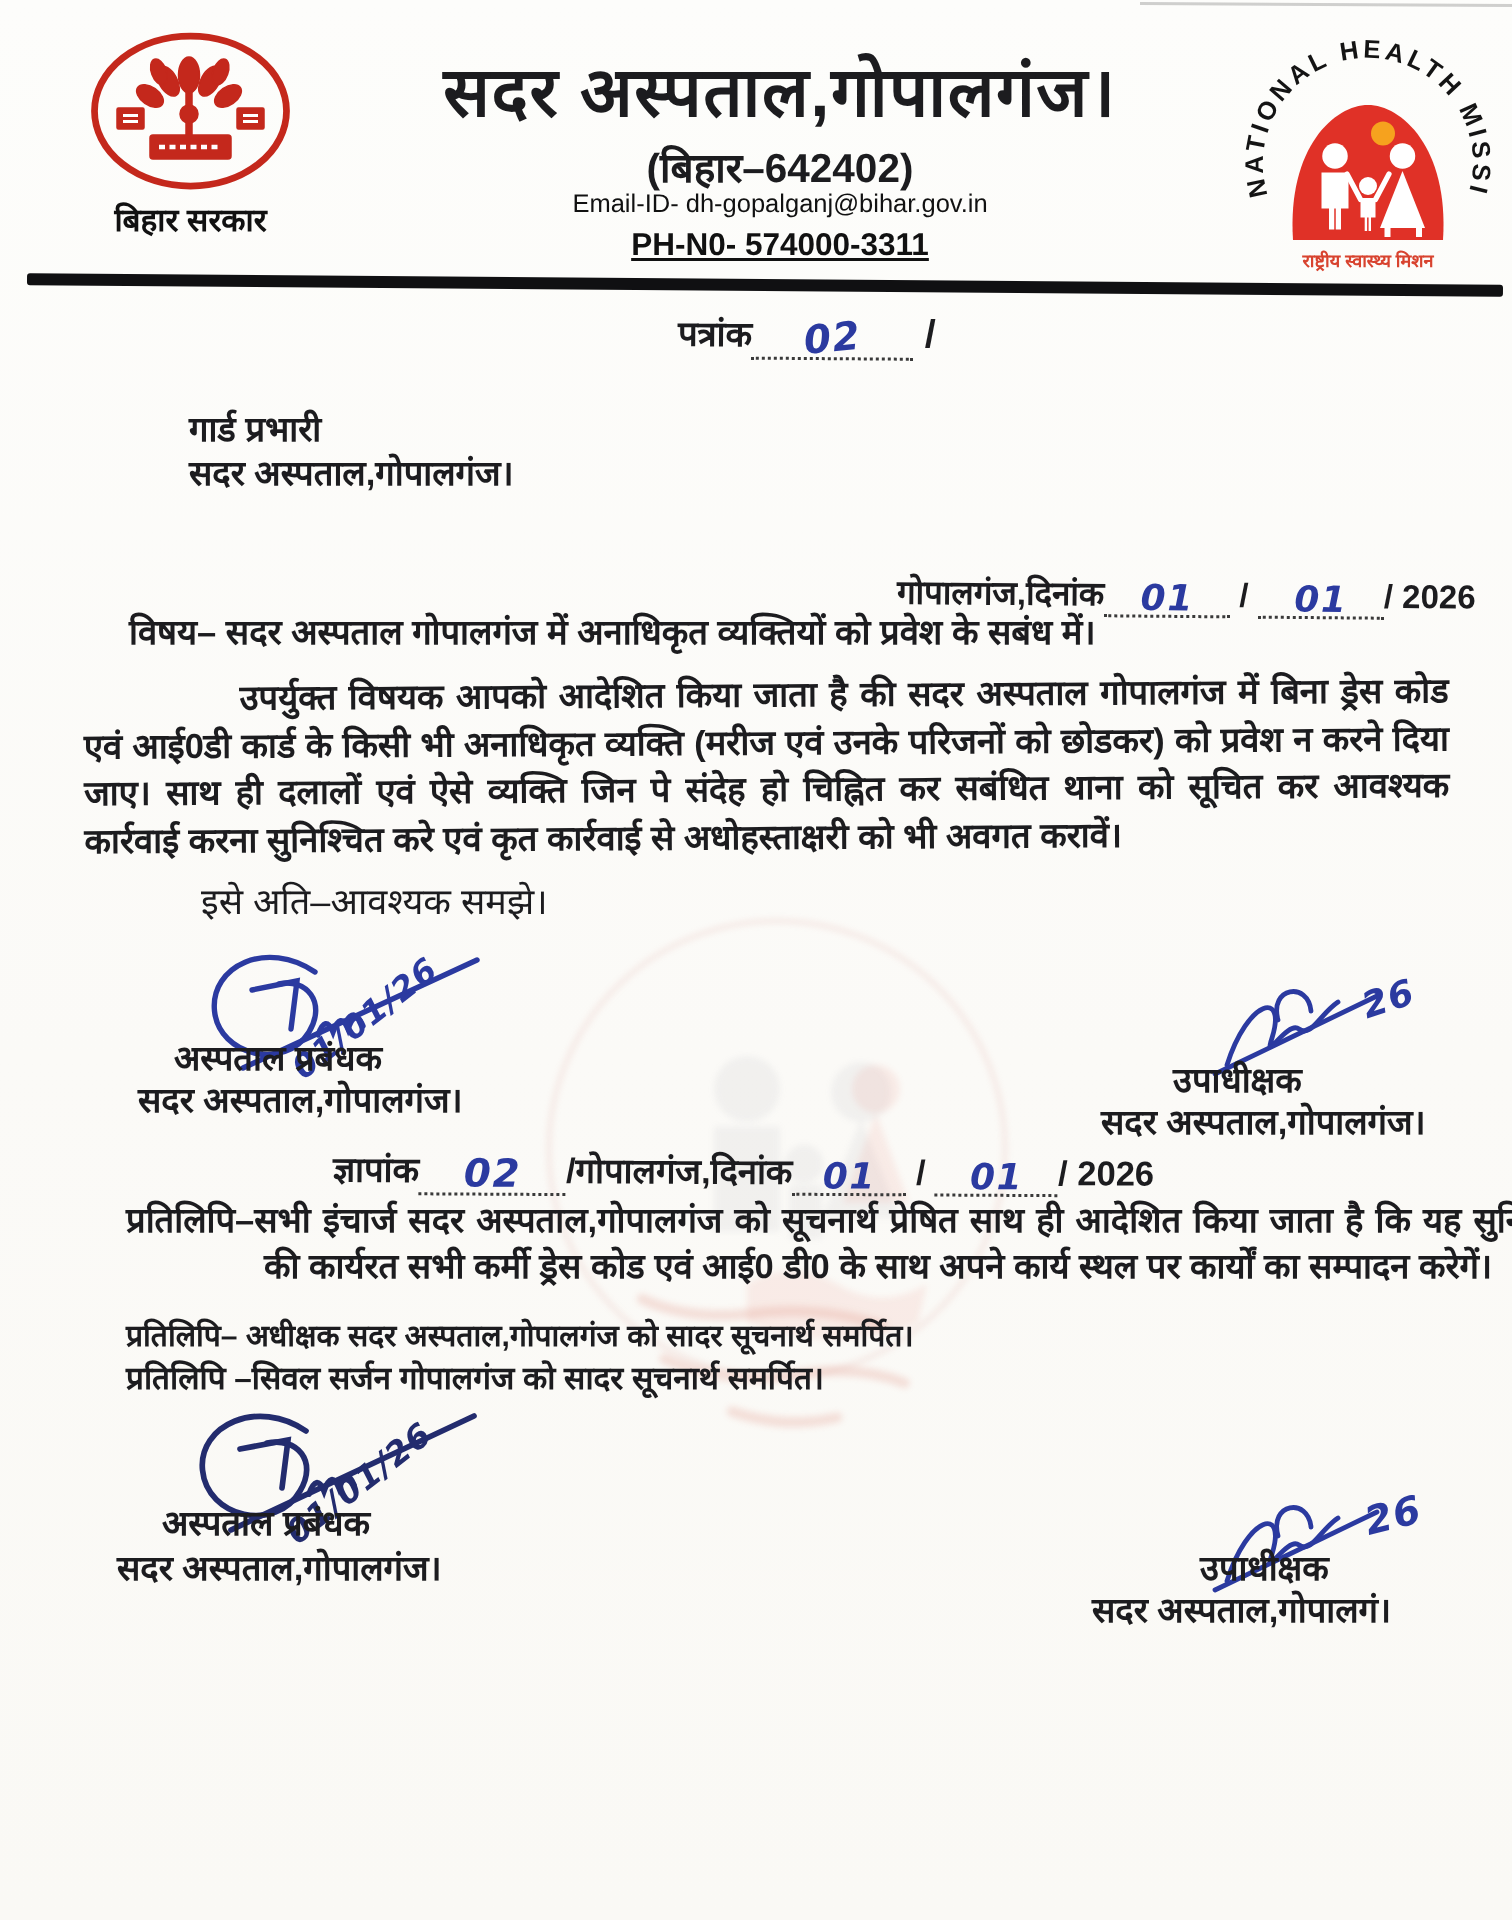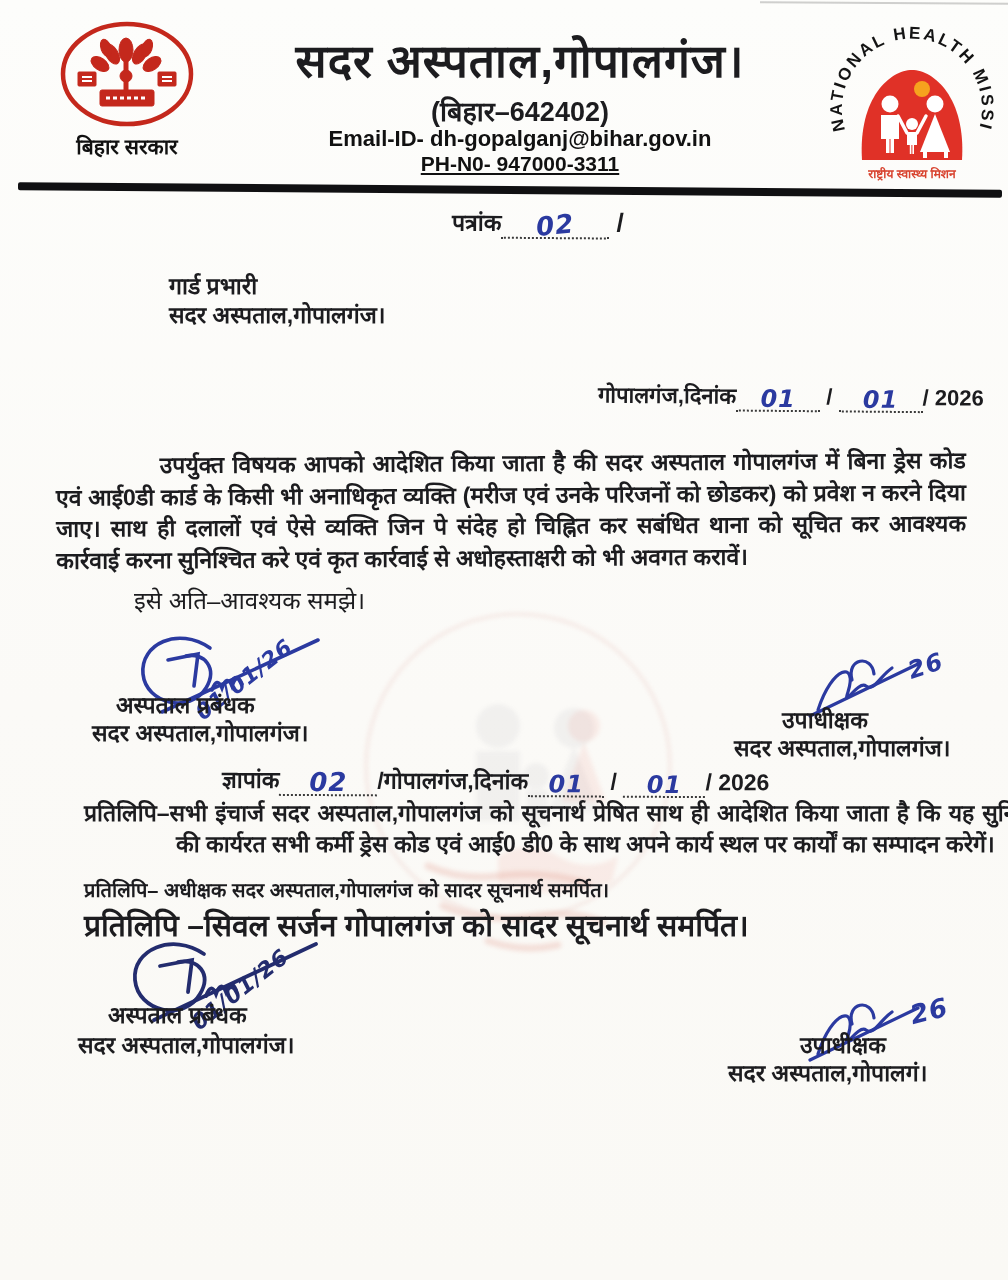--- a/index.html
+++ b/index.html
@@ -20,43 +20,43 @@
   .dotline{
     display:inline-block;border-bottom:2.5px dotted #3a3a3a;
     text-align:center;line-height:.8;padding:0 6px 1px 6px;transform:translateY(3px);
   }
   .rule{
     left:18px;top:186px;width:984px;height:8px;background:#101012;
     transform:rotate(.45deg);border-radius:2px;
   }
   .title{left:250px;top:28px;width:540px;text-align:center;font-size:46px;letter-spacing:1px;font-weight:800;}
   .subtitle{left:250px;top:92px;width:540px;text-align:center;font-size:27px;font-weight:800;}
-  .email{left:250px;top:126px;width:540px;text-align:center;font-size:22px;font-weight:700;color:#111;}
+  .email{left:250px;top:126px;width:540px;text-align:center;font-size:17px;font-weight:400;color:#111;}
   .phone{left:250px;top:152px;width:540px;text-align:center;font-size:21px;font-weight:800;text-decoration:underline;color:#111;}
   .lh-caption{left:52px;top:132px;width:150px;text-align:center;font-size:21px;font-weight:800;color:#111;}
   .patrank{left:452px;top:206px;font-size:23px;transform:rotate(.4deg);}
   .preshit{left:96px;top:272px;font-size:23px;line-height:29px;}
-  .preshit .ind{margin-left:73px;}
+  .preshit .ind{margin-left:30px;}
   .dateline{left:598px;top:380px;font-size:22px;transform:rotate(.5deg);white-space:nowrap;}
   .subject{left:86px;top:404px;width:660px;font-size:23px;}
   .bodyp{
     left:56px;top:448px;width:910px;font-size:23px;line-height:31.5px;
     text-align:justify;text-indent:104px;transform:rotate(-.35deg);
   }
   .emph{left:134px;top:583px;font-size:24px;font-weight:400;}
   .sig-title{font-size:23px;font-weight:800;white-space:nowrap;}
   .sig-org{font-size:23px;white-space:nowrap;}
   .sig-date{position:absolute;font-size:22px;transform:rotate(-38deg);transform-origin:left bottom;white-space:nowrap;}
   .memo{left:222px;top:764px;font-size:23px;white-space:nowrap;transform:rotate(.3deg);}
   .copy1{
     left:84px;top:798px;width:884px;font-size:23px;line-height:31px;
     padding-left:92px;text-indent:-92px;text-align:justify;
   }
   .copy2{left:84px;top:876px;width:880px;font-size:20px;}
-  .copy3{left:84px;top:904px;width:880px;font-size:30px;}
+  .copy3{left:84px;top:904px;width:880px;font-size:21px;}
   .wm{pointer-events:none;}
   svg{display:block;}
 </style>
 </head>
 <body>
 
 <div class="page">
 
   <div class="abs" style="left:54px;top:20px;width:146px;height:112px;">
     <svg width="146" height="112" viewBox="0 0 146 112">
@@ -77,21 +77,21 @@
         <path d="M52,78 h42" stroke="#fff" stroke-width="3" stroke-dasharray="4 3" fill="none"></path>
         <path d="M28,57 h10 M28,61 h10 M108,57 h10 M108,61 h10" stroke="#fff" stroke-width="2" fill="none"></path>
       </g>
     </svg>
   </div>
   <div class="abs lh-caption dev">बिहार सरकार</div>
 
   <div class="abs title dev">सदर अस्पताल,गोपालगंज।</div>
   <div class="abs subtitle dev">(बिहार–642402)</div>
   <div class="abs email">Email-ID- dh-gopalganj@bihar.gov.in</div>
-  <div class="abs phone">PH-N0- 947000-3311</div>
+  <div class="abs phone">PH-N0- 574000-3311</div>
 
   <div class="abs" style="left:828px;top:14px;width:168px;height:176px;">
     <svg width="168" height="176" viewBox="0 0 168 176">
       <defs>
         <path id="nhmArc" d="M 18,118 A 70,70 0 1 1 150,118" fill="none"></path>
       </defs>
       <text font-size="17" font-weight="800" fill="#141414" letter-spacing="2.5" font-family="Liberation Sans, DejaVu Sans, sans-serif">
         <textPath href="#nhmArc" startOffset="2">NATIONAL HEALTH MISSION</textPath>
       </text>
       <path d="M34,146 C30,84 62,56 84,56 C106,56 138,84 134,146 Z" fill="#e03127"></path>
@@ -118,20 +118,21 @@
 
   <div class="abs preshit dev">
     <div class="ind">गार्ड प्रभारी</div>
     <div class="ind">सदर अस्पताल,गोपालगंज।</div>
   </div>
 
   <div class="abs dateline dev">
     <span>गोपालगंज,दिनांक</span><span class="dotline" style="min-width:72px;"><span class="hand" style="font-size:24px;">01</span></span> <span>/</span> <span class="dotline" style="min-width:72px;"><span class="hand" style="font-size:24px;">01</span></span><span style="font-weight:800;">/ 2026</span>
   </div>
 
+  <div class="abs subject dev">विषय– सदर अस्पताल गोपालगंज में अनाधिकृत व्यक्तियों को प्रवेश के सबंध में।</div>
 
   <div class="abs bodyp dev">
     <span>उपर्युक्त विषयक आपको आदेशित किया जाता है की सदर अस्पताल गोपालगंज में बिना ड्रेस कोड एवं आई0डी कार्ड के किसी भी अनाधिकृत व्यक्ति </span><span class="devb">(मरीज एवं उनके परिजनों को छोडकर)</span><span> को प्रवेश न करने दिया जाए। साथ ही दलालों एवं ऐसे व्यक्ति जिन पे संदेह हो चिह्नित कर सबंधित थाना को सूचित कर आवश्यक कार्रवाई करना सुनिश्चित करे एवं कृत कार्रवाई से अधोहस्ताक्षरी को भी अवगत करावें।</span>
   </div>
   <div class="abs emph dev">इसे अति–आवश्यक समझे।</div>
 
   <div class="abs wm" style="left:348px;top:606px;width:340px;height:360px;">
     <svg width="340" height="360" viewBox="0 0 340 360" style="filter:blur(2px);opacity:.55;">
       <circle cx="170" cy="160" r="152" fill="none" stroke="rgba(215,150,140,.35)" stroke-width="3"></circle>
       <g fill="rgba(150,150,160,.18)">

